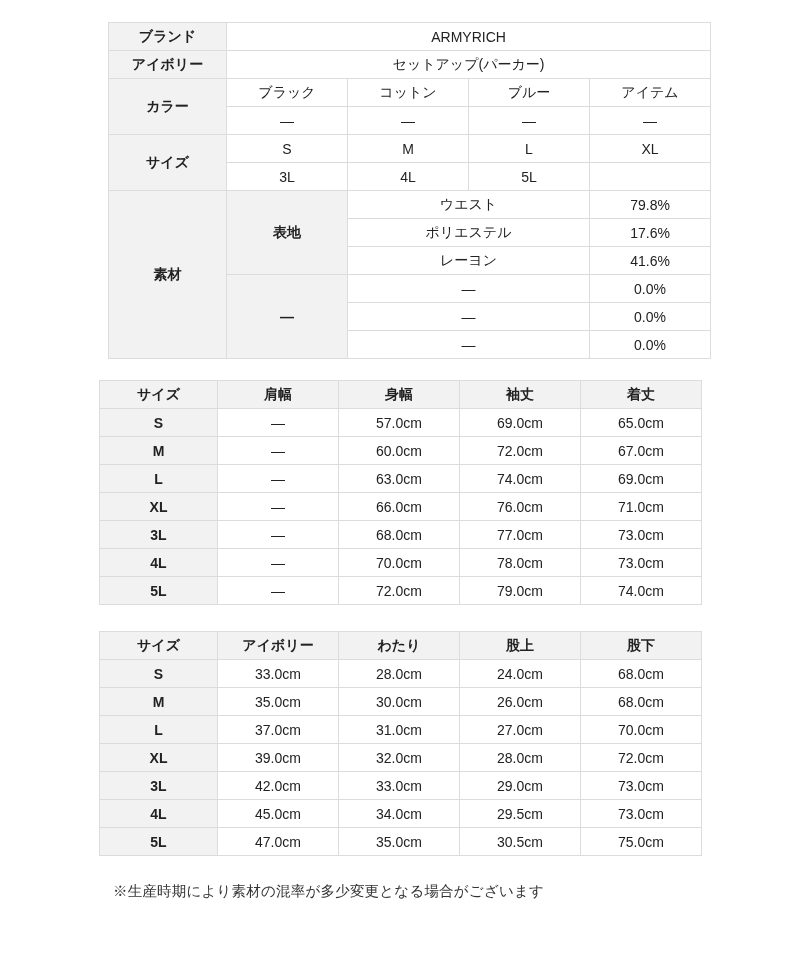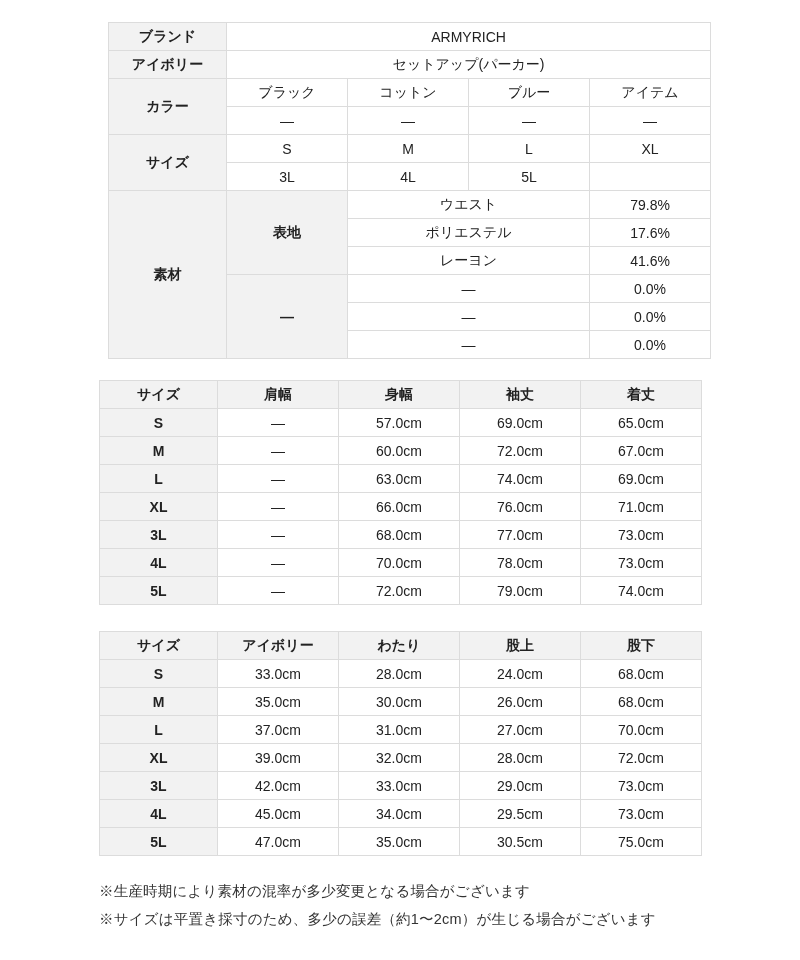--- a/index.html
+++ b/index.html
@@ -58,21 +58,21 @@
   #size-table-bottom {
     position: absolute;
     left: 99px;
     top: 631px;
     width: 602px;
   }
   #size-table-bottom td, #size-table-bottom th { height: 27px; }
   
   .notes {
     position: absolute;
-    left: 99px;
+    left: 113px;
     top: 878px;
     width: 620px;
   }
   .note-line {
     font-size: 14.5px;
     color: #333333;
     line-height: 1.9;
     letter-spacing: 0.2px;
     white-space: nowrap;
   }
@@ -290,16 +290,15 @@
         <td>47.0cm</td>
         <td>35.0cm</td>
         <td>30.5cm</td>
         <td>75.0cm</td>
       </tr>
     </tbody>
   </table>
 
   <div class="notes">
     <div class="note-line">※生産時期により素材の混率が多少変更となる場合がございます</div>
-    <div class="note-line">※サイズは平置き採寸のため、多少の誤差（約1〜2cm）が生じる場合がございます</div>
   </div>
 
 </div>
 
 </body></html>

